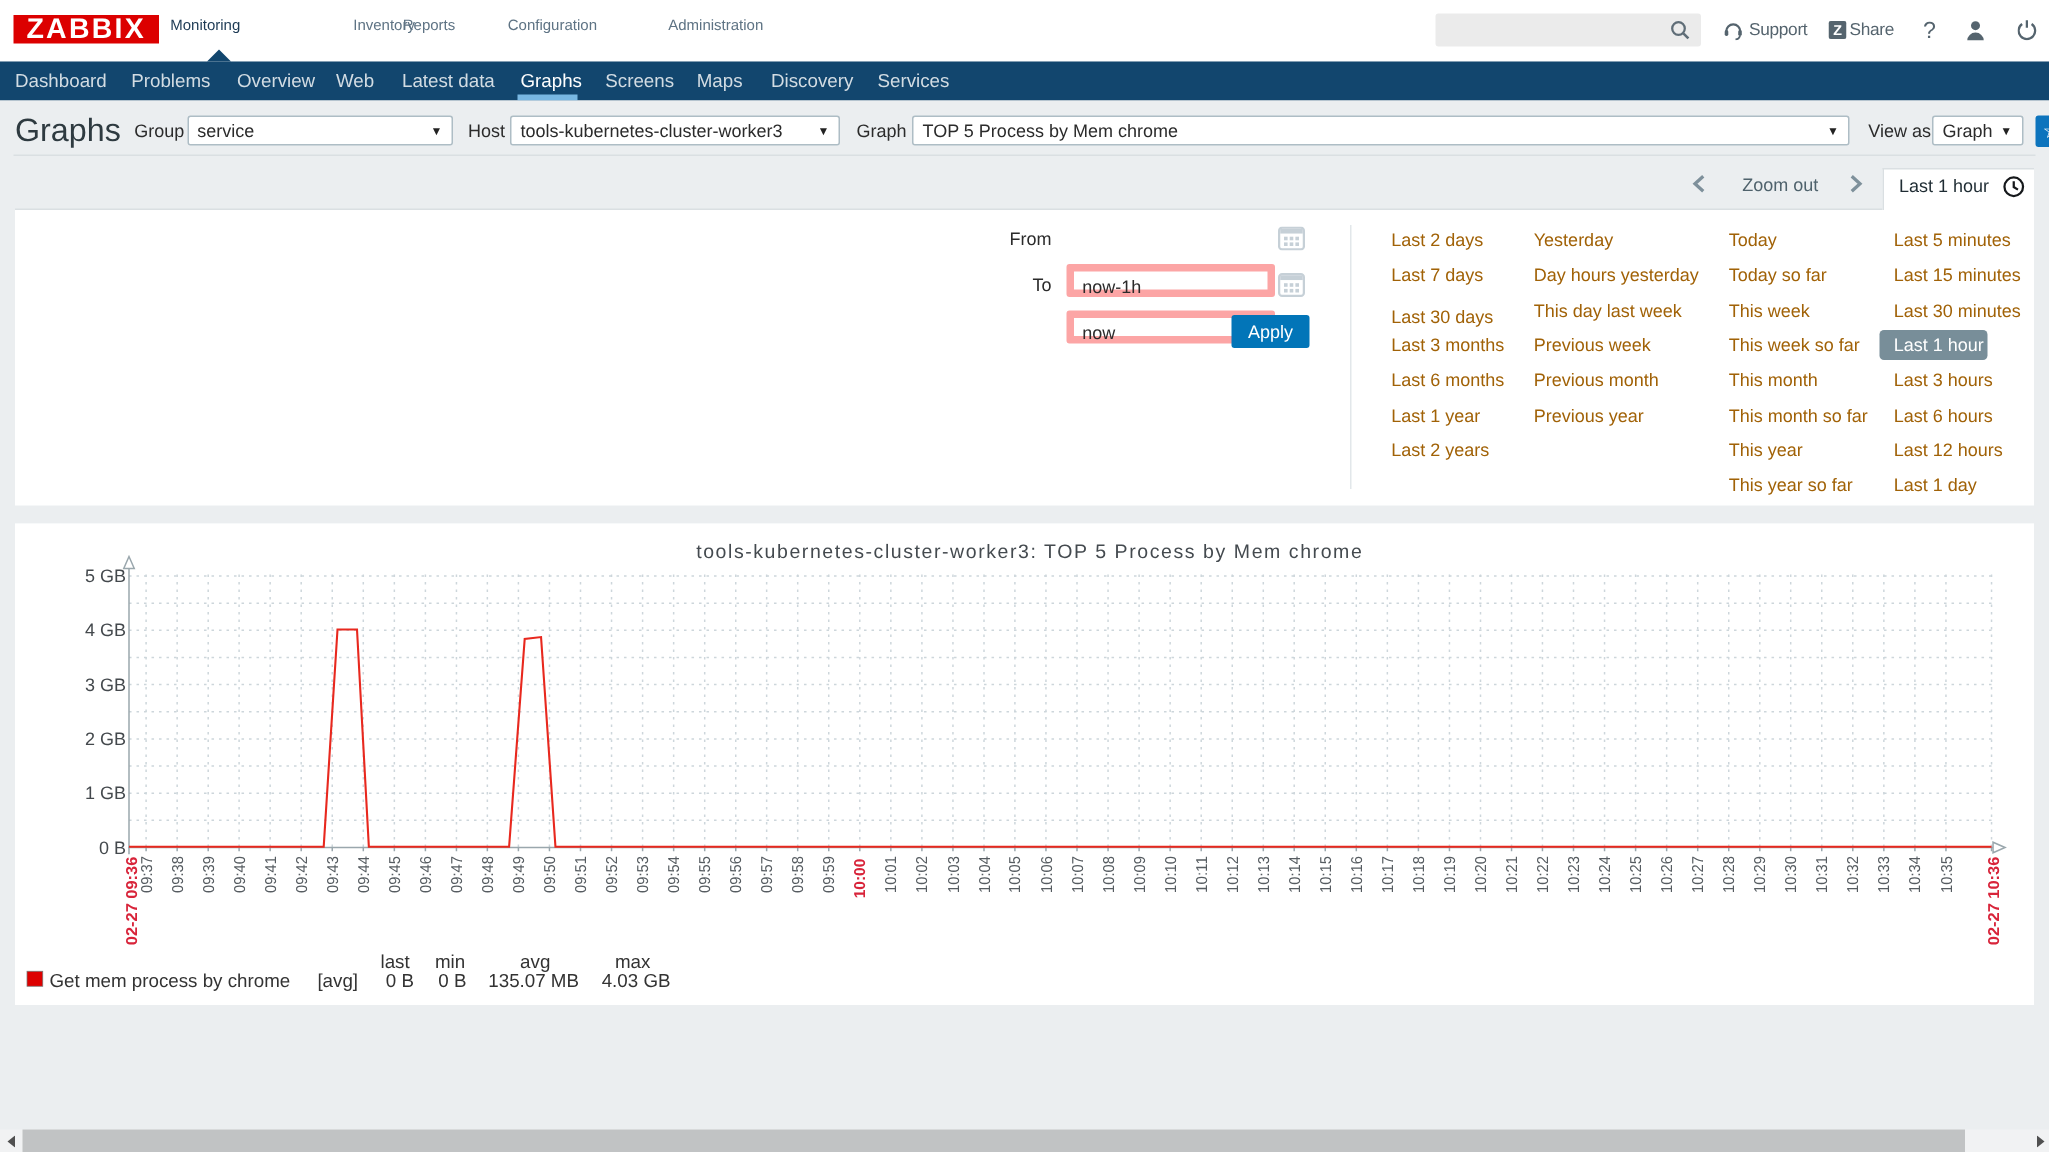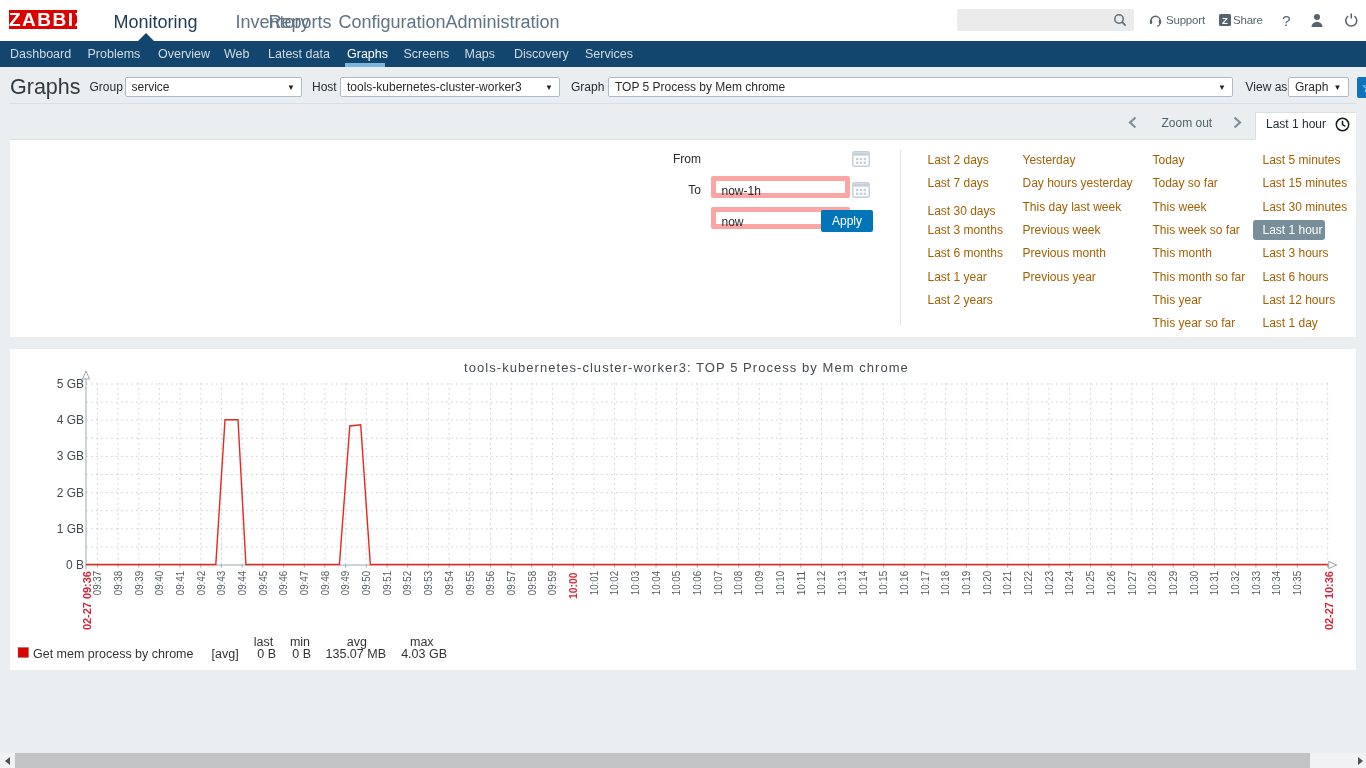--- a/index.html
+++ b/index.html
@@ -2,22 +2,22 @@
 <html><head>
 <meta charset="utf-8">
 <style>
 * { margin:0; padding:0; box-sizing:border-box; }
 html,body { width:1366px; height:768px; overflow:hidden; background:#ebeef0; font-family:"Liberation Sans", sans-serif; }
 .abs { position:absolute; }
 #page { position:relative; width:1366px; height:768px; }
 
 
 #topbar { position:absolute; left:0; top:0; width:1366px; height:41px; background:#ffffff; }
-#logo { position:absolute; left:9px; top:10px; width:68px; height:19px; background:#dc0000; color:#fff; font-weight:bold; font-size:19px; text-align:center; line-height:19.5px; letter-spacing:1.5px; }
-.topmenu { position:absolute; top:12px; font-size:18px; color:#5e7384; }
+#logo { position:absolute; left:9px; top:10px; width:97px; height:19px; background:#dc0000; color:#fff; font-weight:bold; font-size:19px; text-align:center; line-height:19.5px; letter-spacing:1.5px; }
+.topmenu { position:absolute; top:12px; font-size:10px; color:#5e7384; }
 .topmenu.act { color:#1d3a54; }
 #tri { position:absolute; top:33px; left:137.5px; width:0; height:0; border-left:8px solid transparent; border-right:8px solid transparent; border-bottom:8px solid #12466e; }
 #searchbox { position:absolute; left:957px; top:9px; width:177px; height:22px; background:#ebebeb; border-radius:2px; }
 .topright { position:absolute; top:13.5px; font-size:11.5px; color:#55646e; letter-spacing:-0.2px; }
 
 
 #bluenav { position:absolute; left:0; top:41px; width:1366px; height:26px; background:#12466e; }
 .bn { position:absolute; top:6px; font-size:12.5px; color:#d2dce3; }
 .bn.active { color:#ffffff; }
 #underline { position:absolute; left:345px; top:22px; width:39.5px; height:4px; background:#78b7e2; }

